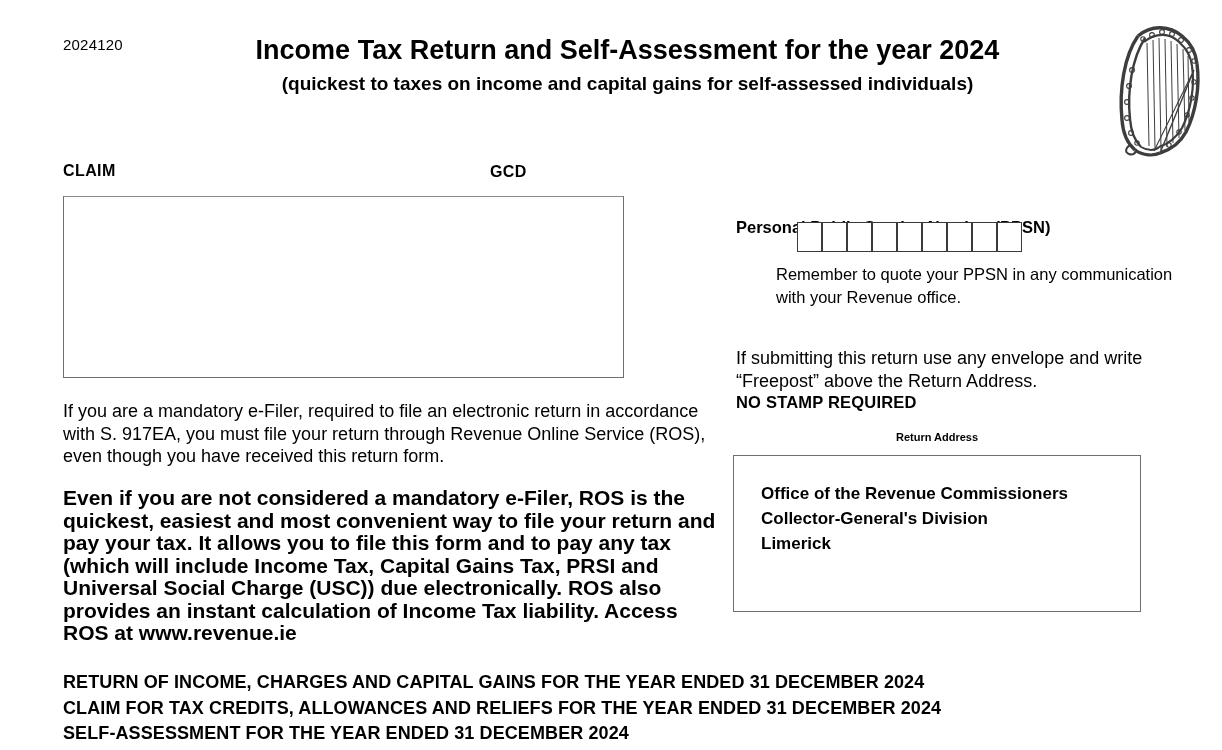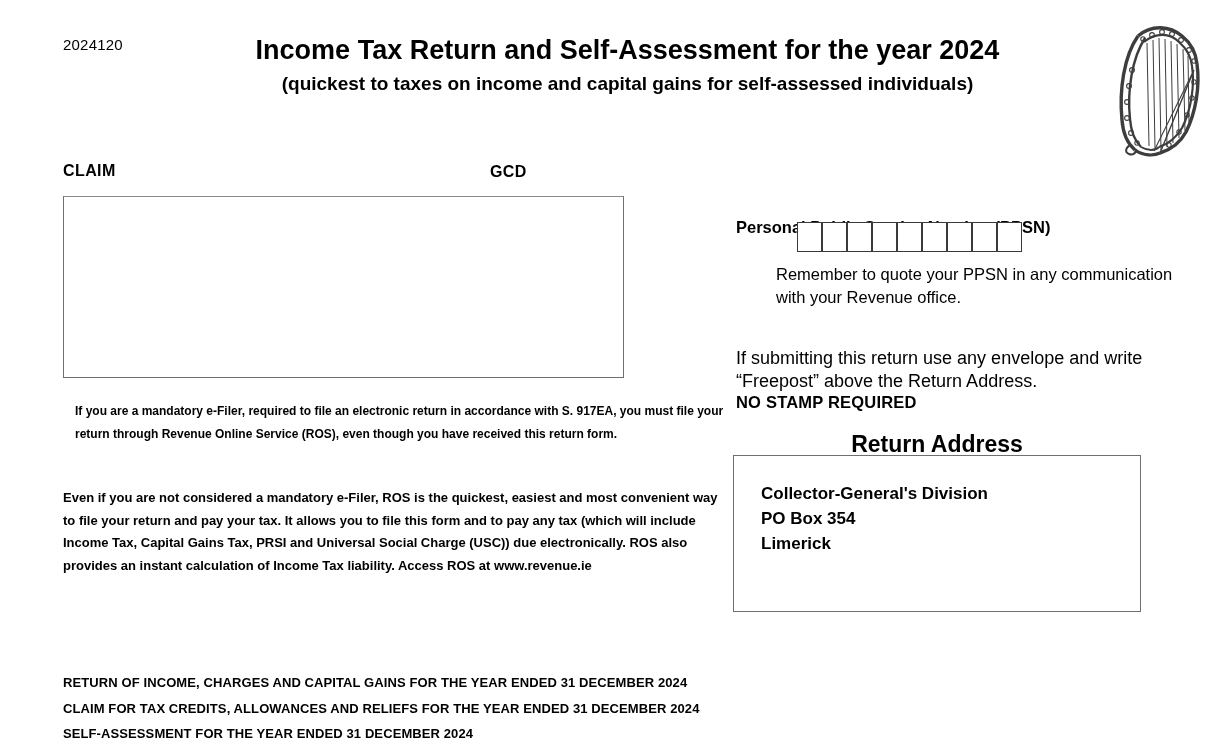--- a/index.html
+++ b/index.html
@@ -146,21 +146,21 @@
     letter-spacing: 0.2px;
     white-space: nowrap;
   }
 
   #return-address-heading {
     position: absolute;
     left: 733px;
     top: 431px;
     width: 408px;
     text-align: center;
-    font-size: 23px;
+    font-size: 11px;
     font-weight: bold;
   }
   #return-address-box {
     position: absolute;
     left: 733px;
     top: 455px;
     width: 408px;
     height: 157px;
     border: 1.5px solid #6f6f6f;
     box-sizing: border-box;
@@ -172,43 +172,43 @@
     top: 481px;
     font-size: 17px;
     font-weight: bold;
     line-height: 25px;
     white-space: nowrap;
   }
 
   
   #efiler-para {
     position: absolute;
-    left: 75px;
+    left: 63px;
     top: 400px;
     width: 660px;
-    font-size: 12px;
-    font-weight: bold;
+    font-size: 18px;
+    font-weight: normal;
     line-height: 22.5px;
   }
   #ros-para {
     position: absolute;
     left: 63px;
     top: 487px;
     width: 658px;
-    font-size: 13px;
+    font-size: 21px;
     font-weight: bold;
     line-height: 22.5px;
   }
 
   
   #bottom-lines {
     position: absolute;
     left: 63px;
     top: 670px;
-    font-size: 13px;
+    font-size: 18px;
     font-weight: bold;
     line-height: 25.5px;
     letter-spacing: 0.1px;
     white-space: nowrap;
   }
 </style>
 </head>
 <body>
 
 <div id="form-number">2024120</div>
@@ -289,22 +289,22 @@
   <div class="ppsn-cell"></div>
 </div>
 <div id="ppsn-note">Remember to quote your PPSN in any communication with your Revenue office.</div>
 
 <div id="envelope-note">If submitting this return use any envelope and write “Freepost” above the Return Address.</div>
 <div id="no-stamp">NO STAMP REQUIRED</div>
 
 <div id="return-address-heading">Return Address</div>
 <div id="return-address-box"></div>
 <div id="return-address-lines">
+  <div>Office of the Revenue Commissioners</div>
   <div>Collector-General's Division</div>
-  <div>PO Box 354</div>
   <div>Limerick</div>
 </div>
 
 <div id="efiler-para">If you are a mandatory e-Filer, required to file an electronic return in accordance with S. 917EA, you must file your return through Revenue Online Service (ROS), even though you have received this return form.</div>
 <div id="ros-para">Even if you are not considered a mandatory e-Filer, ROS is the quickest, easiest and most convenient way to file your return and pay your tax. It allows you to file this form and to pay any tax (which will include Income Tax, Capital Gains Tax, PRSI and Universal Social Charge (USC)) due electronically. ROS also provides an instant calculation of Income Tax liability. Access ROS at www.revenue.ie</div>
 
 <div id="bottom-lines">
   <div>RETURN OF INCOME, CHARGES AND CAPITAL GAINS FOR THE YEAR ENDED 31 DECEMBER 2024</div>
   <div>CLAIM FOR TAX CREDITS, ALLOWANCES AND RELIEFS FOR THE YEAR ENDED 31 DECEMBER 2024</div>
   <div>SELF-ASSESSMENT FOR THE YEAR ENDED 31 DECEMBER 2024</div>

